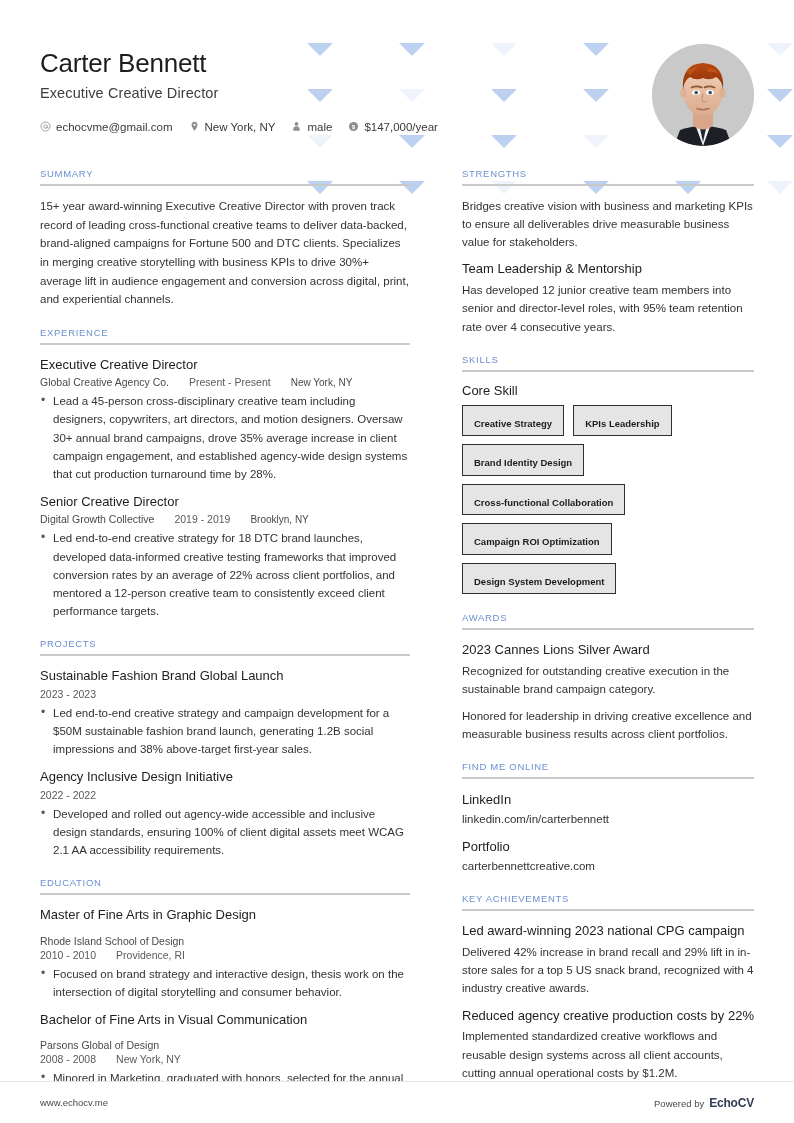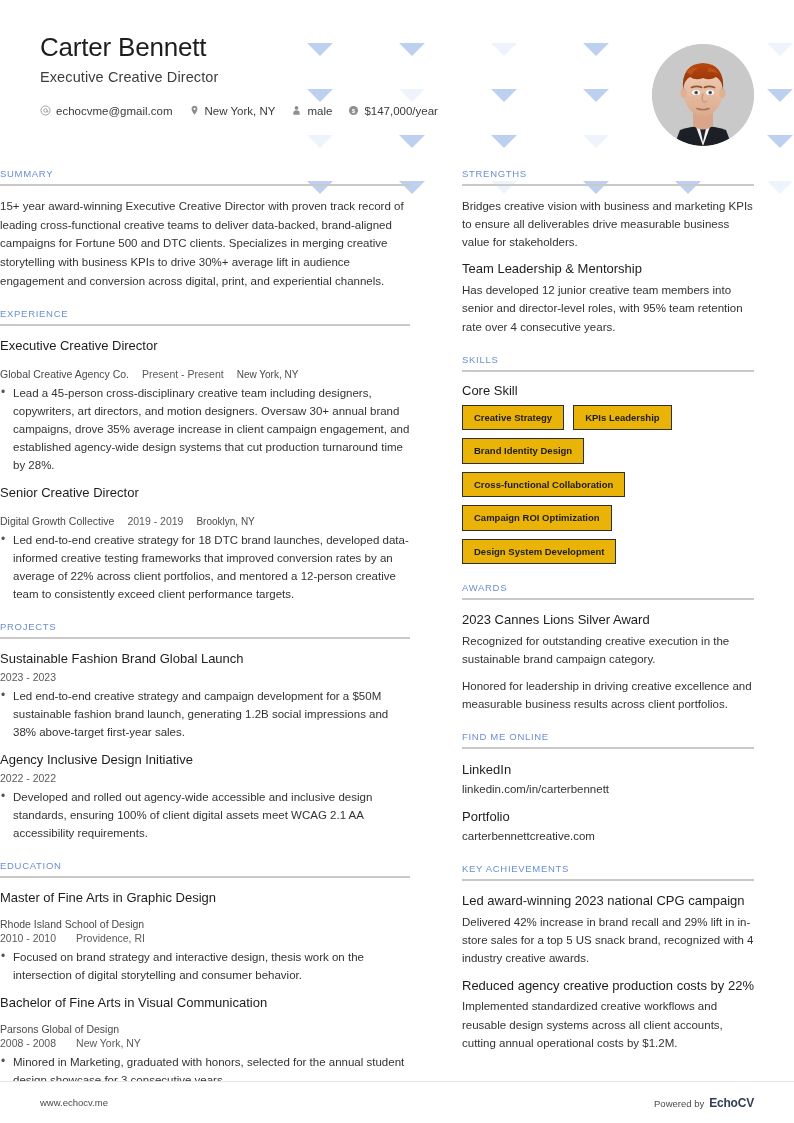--- a/index.html
+++ b/index.html
@@ -35,21 +35,21 @@
     width: 0; height: 0;
     border-left: 13px solid transparent;
     border-right: 13px solid transparent;
     border-top: 13px solid #bed0f0;
   }
   .tri.faint { border-top-color: #eef3fc; }
 
   
   .header {
     position: absolute;
-    left: 40px; top: 32px;
+    left: 40px; top: 48px;
     width: 714px;
     z-index: 2;
   }
   .name {
     font-size: 26px;
     font-weight: 400;
     letter-spacing: -0.2px;
     color: #1d1d1d;
     line-height: 1.22;
   }
@@ -96,21 +96,21 @@
   .avatar svg { display: block; width: 102px; height: 102px; }
 
   
   .columns {
     position: absolute;
     left: 0; top: 168px;
     width: 794px;
     display: flex;
     z-index: 2;
   }
-  .col-left  { width: 432px; padding-right: 22px; }
+  .col-left  { width: 432px; padding-left: 40px; padding-right: 22px; }
   .col-right { width: 362px; padding-left: 30px; padding-right: 40px; }
 
   .section { margin-bottom: 18px; }
   .section-title {
     font-size: 9.5px;
     letter-spacing: 0.7px;
     color: #6a8fd0;
     text-transform: uppercase;
     padding-bottom: 5px;
   }
@@ -131,22 +131,22 @@
   .entry:last-child { margin-bottom: 0; }
   .entry-title {
     font-size: 13px;
     font-weight: 400;
     color: #1d1d1d;
     line-height: 1.42;
   }
   .entry-meta {
     display: flex;
     align-items: baseline;
-    gap: 13px;
-    margin-top: 12px;
+    gap: 20px;
+    margin-top: 2px;
     font-size: 10.5px;
     color: #555555;
     flex-wrap: wrap;
   }
   .entry-meta .org  { color: #4a4a4a; }
   .entry-meta .date { color: #5a5a5a; }
   .entry-meta .loc  { color: #4a4a4a; font-size: 10px; }
   .entry-sub {
     margin-top: 10px;
     font-size: 10.5px;
@@ -212,26 +212,26 @@
     color: #1d1d1d;
     margin-bottom: 7px;
   }
   .chips {
     display: flex;
     flex-wrap: wrap;
     gap: 8px 9px;
   }
   .chip {
     border: 1px solid #2f2f2f;
-    padding: 7px 11px 6px;
+    padding: 13px 11px 6px;
     font-size: 9.5px;
     font-weight: bold;
     color: #1d1d1d;
     line-height: 1.1;
-    background: #eab308;
+    background: #e5e5e5;
     white-space: nowrap;
   }
 
   
   .footer {
     position: absolute;
     left: 0; bottom: 0;
     width: 794px;
     height: 42px;
     border-top: 1px solid #e6e6e6;

